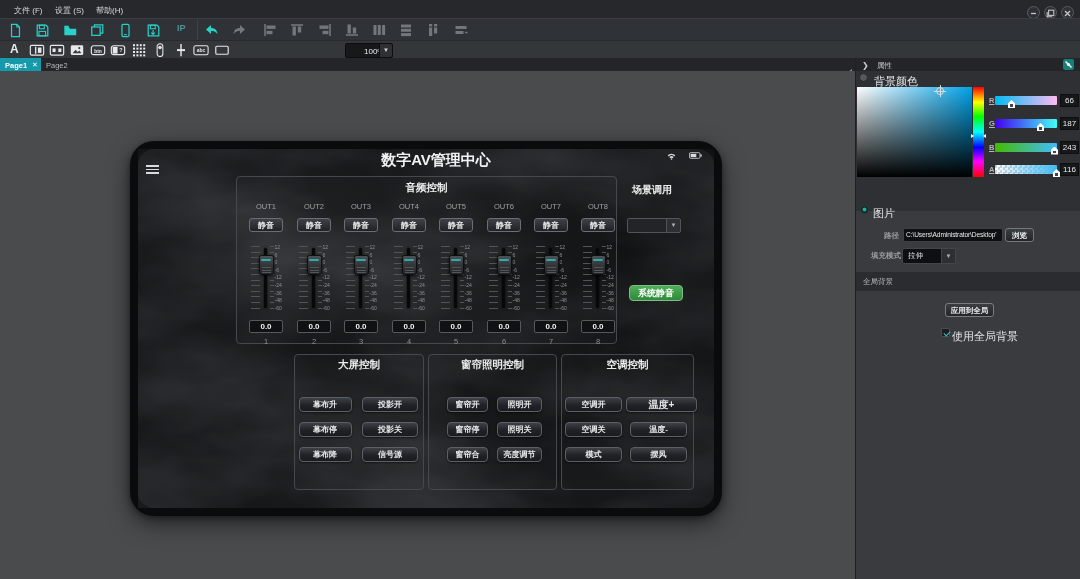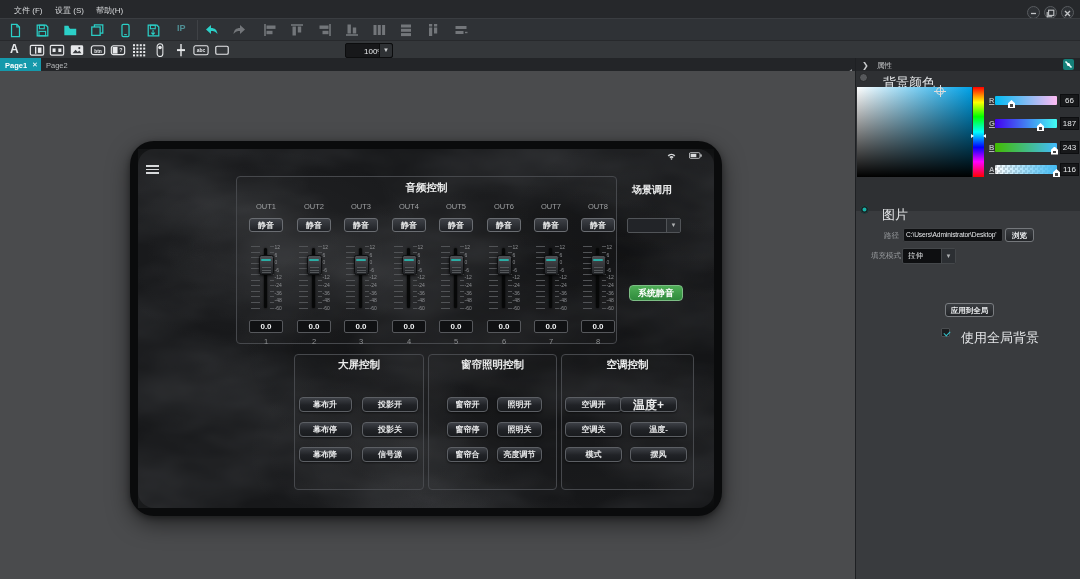--- a/index.html
+++ b/index.html
@@ -79,22 +79,22 @@
 .srow { position:absolute; left:0; height:14px; width:225px; }
 .slab { position:absolute; left:133px; top:2px; color:#b4b6b8; font-size:7.5px; font-weight:bold; text-decoration:underline; }
 .strk { position:absolute; left:139px; top:2px; width:62px; height:9px; border-radius:1px; }
 .shandle { position:absolute; top:6px; width:7px; height:8px; background:#fff;
   clip-path:polygon(50% 0, 100% 42%, 100% 100%, 0 100%, 0 42%); }
 .shandle:after { content:""; position:absolute; left:2.2px; top:4.2px; width:2.6px; height:2.6px; background:#454545; }
 .sval { position:absolute; left:204px; top:0; width:19px; height:13px; background:#17181a; border:1px solid #0d0e10;
   color:#e8eaec; font-size:8px; text-align:center; line-height:12px; }
 .radio { position:absolute; width:9px; height:9px; border-radius:50%; background:#56585b; border:1.5px solid #232527; }
 .radio.sel { background:#17b3a8; box-shadow:inset 0 0 0 1.5px #1c1e20; }
-.slabel { position:absolute; color:#e3e5e7; font-size:13px;margin-left:9px; }
-.glabel { position:absolute; color:#9a9da0; font-size:7.5px; }
+.slabel { position:absolute; color:#e3e5e7; font-size:11px; }
+.glabel { position:absolute; color:#9a9da0; font-size:7.5px;font-weight:bold; }
 #pathinput { position:absolute; left:47px; top:170px; width:100px; height:14px; background:#0e0f11; border:1px solid #3e4043; border-radius:2px;
   color:#e8eaec; font-size:6.6px; line-height:12px; padding-left:2px; white-space:nowrap; overflow:hidden; letter-spacing:-0.1px; }
 #browse { position:absolute; left:149px; top:170px; width:29px; height:14px; background:linear-gradient(#3a3d41,#232528); border:1px solid #74777b; border-radius:3px;
   color:#e8eaec; font-size:7.5px; font-weight:bold; text-align:center; line-height:13px; }
 #filldd { position:absolute; left:46px; top:189.5px; width:54px; height:16px; background:#0e0f11; border:1px solid #44474a; border-radius:2px;
   color:#dfe1e3; font-size:7.5px; line-height:13px; padding-left:5px; }
 #filldd span { position:absolute; right:0; top:0; width:14px; height:14px; background:#2c2f33; border-left:1px solid #44474a; color:#aeb0b2; font-size:6px; text-align:center; line-height:14px; }
 #gbheader { position:absolute; left:0; top:214px; width:225px; height:19px; background:#2a2c2f; color:#bcbec0; font-size:7.5px; }
 #applybtn { position:absolute; left:89px; top:245px; width:49px; height:14px; background:linear-gradient(#3a3d41,#232528); border:1px solid #797c80; border-radius:3px;
   color:#e8eaec; font-size:7.5px; font-weight:bold; text-align:center; line-height:13px; }
@@ -275,20 +275,21 @@
 <defs>
             <filter id="smoke" x="0" y="0" width="100%" height="100%">
 <feTurbulence type="fractalNoise" baseFrequency="0.006 0.013" numOctaves="4" seed="11"></feTurbulence>
 <feColorMatrix type="matrix" values="0 0 0 0 0.42  0 0 0 0 0.44  0 0 0 0 0.47  0.55 0.55 0.55 0 -0.62"></feColorMatrix>
 </filter>
           </defs>
 <rect width="576" height="359" rx="16" filter="url(#smoke)" opacity="0.30"></rect>
 </svg>
       </div>
       <div id="screen">
+  <div class="devtitle">数字AV管理中心</div>
   <div class="burger" style="left:16px;top:24px">
           <i style="top:0"></i>
           <i style="top:3.5px"></i>
           <i style="top:7px"></i>
         </div>
 
   <span style="left:537px;top:11.5px;line-height:0">
     <svg width="9" height="7" viewBox="0 0 13 10">
             <path d="M1 3.2 A8 8 0 0 1 12 3.2 L10.4 4.9 A5.6 5.6 0 0 0 2.6 4.9 Z M3.4 5.8 A4.4 4.4 0 0 1 9.6 5.8 L8 7.5 A2.2 2.2 0 0 0 5 7.5 Z" fill="#d8dadc"></path>
             <circle cx="6.5" cy="8.6" r="1.2" fill="#d8dadc"></circle>
@@ -676,21 +677,21 @@
           <div class="dbtn" style="left:3.5px;top:92px;width:53px;height:15px;font-size:8px;line-height:14px">幕布降</div>
           <div class="dbtn" style="left:67px;top:42px;width:56px;height:15px;font-size:8px;line-height:14px">投影开</div>
           <div class="dbtn" style="left:67px;top:67px;width:56px;height:15px;font-size:8px;line-height:14px">投影关</div>
           <div class="dbtn" style="left:67px;top:92px;width:56px;height:15px;font-size:8px;line-height:14px">信号源</div>
         </div>
 <div class="gbox" style="left:431px;top:213px;width:133px;height:136px">
           <div class="gtitle" style="top:3px">空调控制</div>
           <div class="dbtn" style="left:3px;top:42px;width:57px;height:15px;font-size:8px;line-height:14px">空调开</div>
           <div class="dbtn" style="left:3px;top:67px;width:57px;height:15px;font-size:8px;line-height:14px">空调关</div>
           <div class="dbtn" style="left:3px;top:92px;width:57px;height:15px;font-size:8px;line-height:14px">模式</div>
-          <div class="dbtn" style="left:58px;top:42px;width:57px;height:15px;font-size:12px;line-height:14px">温度+</div>
+          <div class="dbtn" style="left:64px;top:42px;width:71px;height:15px;font-size:10px;line-height:14px">温度+</div>
           <div class="dbtn" style="left:68px;top:67px;width:57px;height:15px;font-size:8px;line-height:14px">温度-</div>
           <div class="dbtn" style="left:68px;top:92px;width:57px;height:15px;font-size:8px;line-height:14px">摆风</div>
         </div>
 </div>
     </div>
 </div>
 <div id="sidebar">
   <div id="sbhead">
       <span style="position:absolute;left:6px;top:3px;font-size:8px">❯</span>
       <span style="position:absolute;left:21px;top:3px">属性</span>
@@ -734,16 +735,19 @@
         <span class="sval">116</span>
       </div>
   </div>
   <span class="radio sel" style="left:4px;top:147px"></span>
   <span class="slabel" style="left:17px;top:148px">图片</span>
   <span class="glabel" style="left:28px;top:173px">路径</span>
   <div id="pathinput">C:\Users\Administrator\Desktop'</div>
   <div id="browse">浏览</div>
   <span class="glabel" style="left:15px;top:192.5px">填充模式</span>
   <div id="filldd">拉伸<span>▼</span></div>
+  <div id="gbheader">
+      <span style="position:absolute;left:7px;top:5px">全局背景</span>
+    </div>
   <div id="applybtn">应用到全局</div>
   <span class="checkbox"></span>
   <span class="slabel" style="left:96px;top:271px">使用全局背景</span>
 </div>
 
 </body></html>

